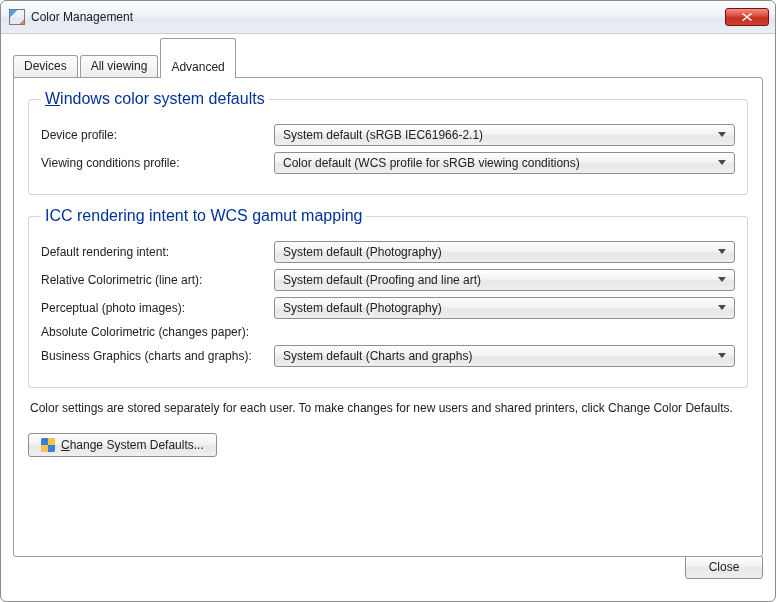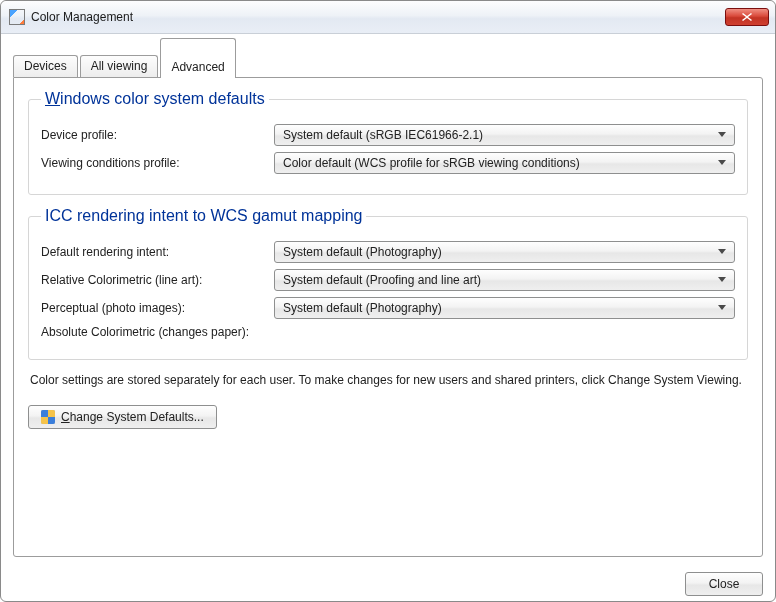--- a/index.html
+++ b/index.html
@@ -160,21 +160,21 @@
     overflow: hidden;
     box-shadow: 0 0 0 0.5px #888 inset;
   }
   .shield-icon > span:nth-child(1){background:#3a7edb;}
   .shield-icon > span:nth-child(2){background:#f5c34a;}
   .shield-icon > span:nth-child(3){background:#f5c34a;}
   .shield-icon > span:nth-child(4){background:#3a7edb;}
   .footer {
     position: absolute;
     right: 12px;
-    bottom: 5px;
+    bottom: 22px;
   }
   .footer .btn { min-width: 78px; justify-content: center; }
   u.accel { text-decoration: underline; }
 </style>
 </head>
 <body>
 
 <div class="window">
   <div class="titlebar">
     <div class="app-icon"></div>
@@ -260,23 +260,34 @@
                   <path d="M0 0 L8 0 L4 5 Z" fill="#4a4a4a"></path>
                 </svg>
             </div>
           </div>
         </div>
 
         <div class="row">
           <div class="row-label">Absolute Colorimetric (changes paper):</div>
         </div>
 
+        <div class="row">
+          <div class="row-label">Business Graphics (charts and graphs):</div>
+          <div class="combo">
+            <div class="combo-text">System default (Charts and graphs)</div>
+            <div class="combo-arrow">
+              <svg width="8" height="6" viewBox="0 0 8 6">
+                  <path d="M0 0 L8 0 L4 5 Z" fill="#4a4a4a"></path>
+                </svg>
+            </div>
+          </div>
+        </div>
       </fieldset>
 
-      <div class="note">Color settings are stored separately for each user. To make changes for new users and shared printers, click Change System Viewing.</div>
+      <div class="note">Color settings are stored separately for each user. To make changes for new users and shared printers, click Change Color Defaults.</div>
 
       <div class="btn">
         <span class="shield-icon">
           <span></span>
             <span></span>
             <span></span>
             <span></span>
         </span>
         <span id="csd-label"><u class="accel">C</u>hange System Defaults...</span>
       </div>

